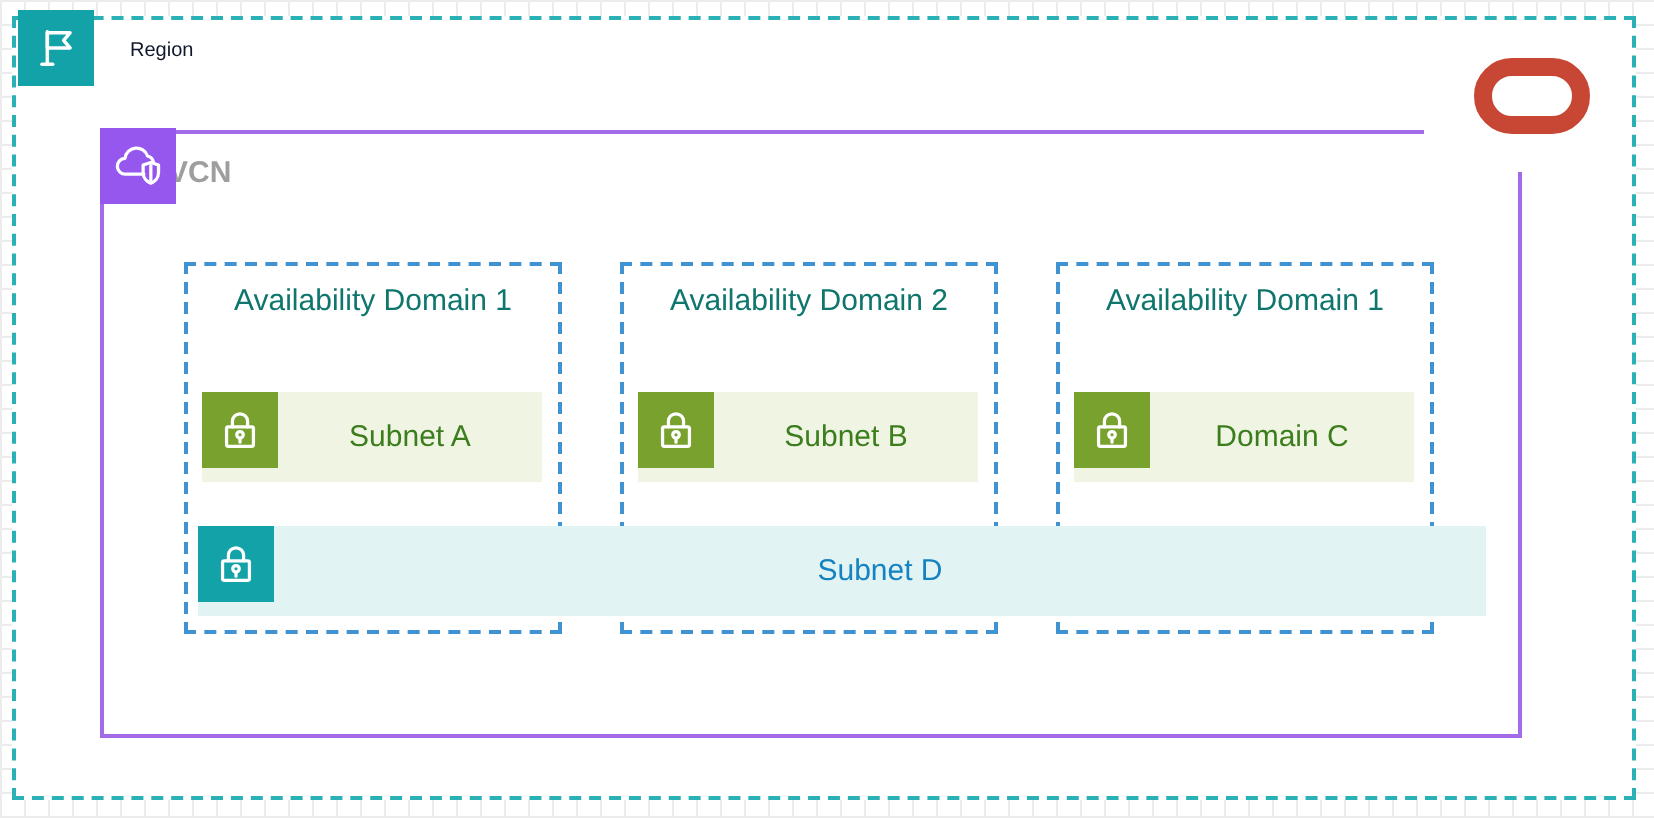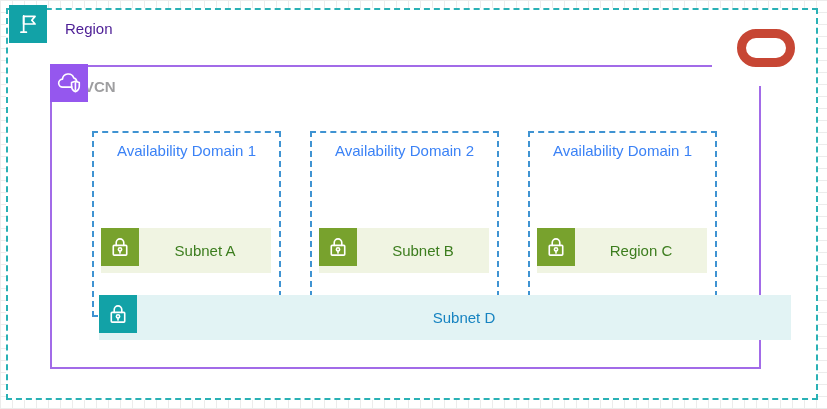--- a/index.html
+++ b/index.html
@@ -19,21 +19,21 @@
     left:6px;top:8px;width:808px;height:388px;
     background:#ffffff;
     border:2px dashed #2ab1b5;
   }
   .region-icon{
     left:1px;top:-5px;width:38px;height:38px;
     background:#12a2a7;display:flex;align-items:center;justify-content:center;
     z-index:6;
   }
   .region-label{
-    left:57px;top:10px;font-size:15px;color:#4c1d95;white-space:nowrap;
+    left:57px;top:10px;font-size:10px;color:#0f172a;white-space:nowrap;
   }
 
   
   .vcn{
     left:42px;top:55px;width:707px;height:300px;
     border:2px solid #a26be8;
   }
   .vcn-icon{
     left:42px;top:54px;width:38px;height:38px;
     background:#9557ee;display:flex;align-items:center;justify-content:center;
@@ -53,41 +53,41 @@
   }
 
   
   .ad{
     top:121px;width:189px;height:186px;box-sizing:border-box;
     border:2px dashed #3f93d2;z-index:2;
   }
   .ad1{left:84px;} .ad2{left:302px;} .ad3{left:520px;}
   .ad-label{
     position:absolute;left:0;right:0;top:9px;text-align:center;
-    font-size:15px;color:#3b82f6;white-space:nowrap;
+    font-size:15px;color:#0f766e;white-space:nowrap;
   }
 
   
   .subnet{
     position:absolute;left:7px;top:63px;width:170px;height:45px;
-    background:#f0f4e2;z-index:3;margin-top:32px;
+    background:#f0f4e2;z-index:3;
   }
   .subnet-icon{
     position:absolute;left:0;top:0;width:38px;height:38px;
     background:#78a22d;display:flex;align-items:center;justify-content:center;
   }
   .subnet-label{
     position:absolute;left:38px;right:0;top:0;height:45px;line-height:45px;
     text-align:center;font-size:15px;color:#3c7d1e;white-space:nowrap;
   }
 
   
   .subnet-d{
-    left:91px;top:253px;width:692px;height:45px;
-    background:#e2f3f4;z-index:4;
+    left:91px;top:253px;width:604px;height:45px;
+    background:#e2f3f4;z-index:4;padding-left:40px;
   }
   .subnet-d .subnet-icon{background:#12a2a7;}
   .subnet-d .subnet-label{color:#1683c1;}
 
   svg{display:block;}
 </style>
 </head>
 <body>
 
 <div class="abs region">
@@ -149,21 +149,21 @@
     <div class="ad-label">Availability Domain 1</div>
     <div class="subnet">
       <div class="subnet-icon">
         <svg width="26" height="26" viewBox="0 0 24 24" fill="none" stroke="#ffffff" stroke-width="1.5" stroke-linejoin="round" stroke-linecap="round">
           <path d="M8.5 10.5 V8 a3.5 3.5 0 0 1 7 0 v2.5"></path>
           <rect x="5.8" y="10.5" width="12.4" height="9" rx="0.8"></rect>
           <circle cx="12" cy="14.2" r="1.5"></circle>
           <line x1="12" y1="15.7" x2="12" y2="17.6"></line>
         </svg>
       </div>
-      <div class="subnet-label">Region C</div>
+      <div class="subnet-label">Domain C</div>
     </div>
   </div>
 
   <div class="abs subnet subnet-d">
     <div class="subnet-icon">
       <svg width="26" height="26" viewBox="0 0 24 24" fill="none" stroke="#ffffff" stroke-width="1.5" stroke-linejoin="round" stroke-linecap="round">
         <path d="M8.5 10.5 V8 a3.5 3.5 0 0 1 7 0 v2.5"></path>
         <rect x="5.8" y="10.5" width="12.4" height="9" rx="0.8"></rect>
         <circle cx="12" cy="14.2" r="1.5"></circle>
         <line x1="12" y1="15.7" x2="12" y2="17.6"></line>

